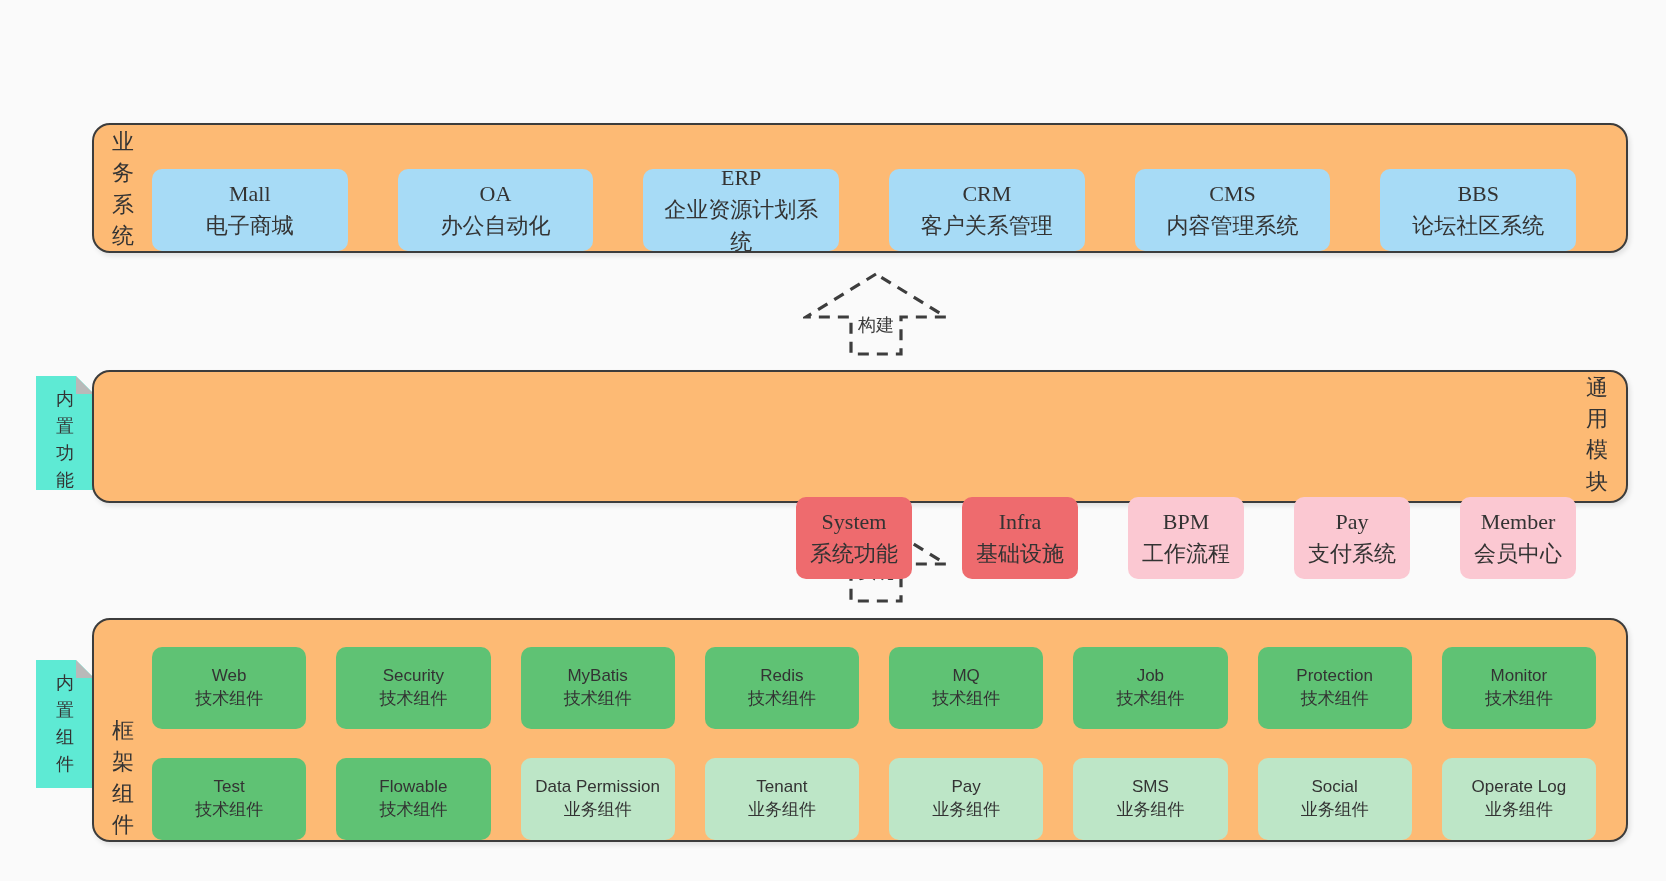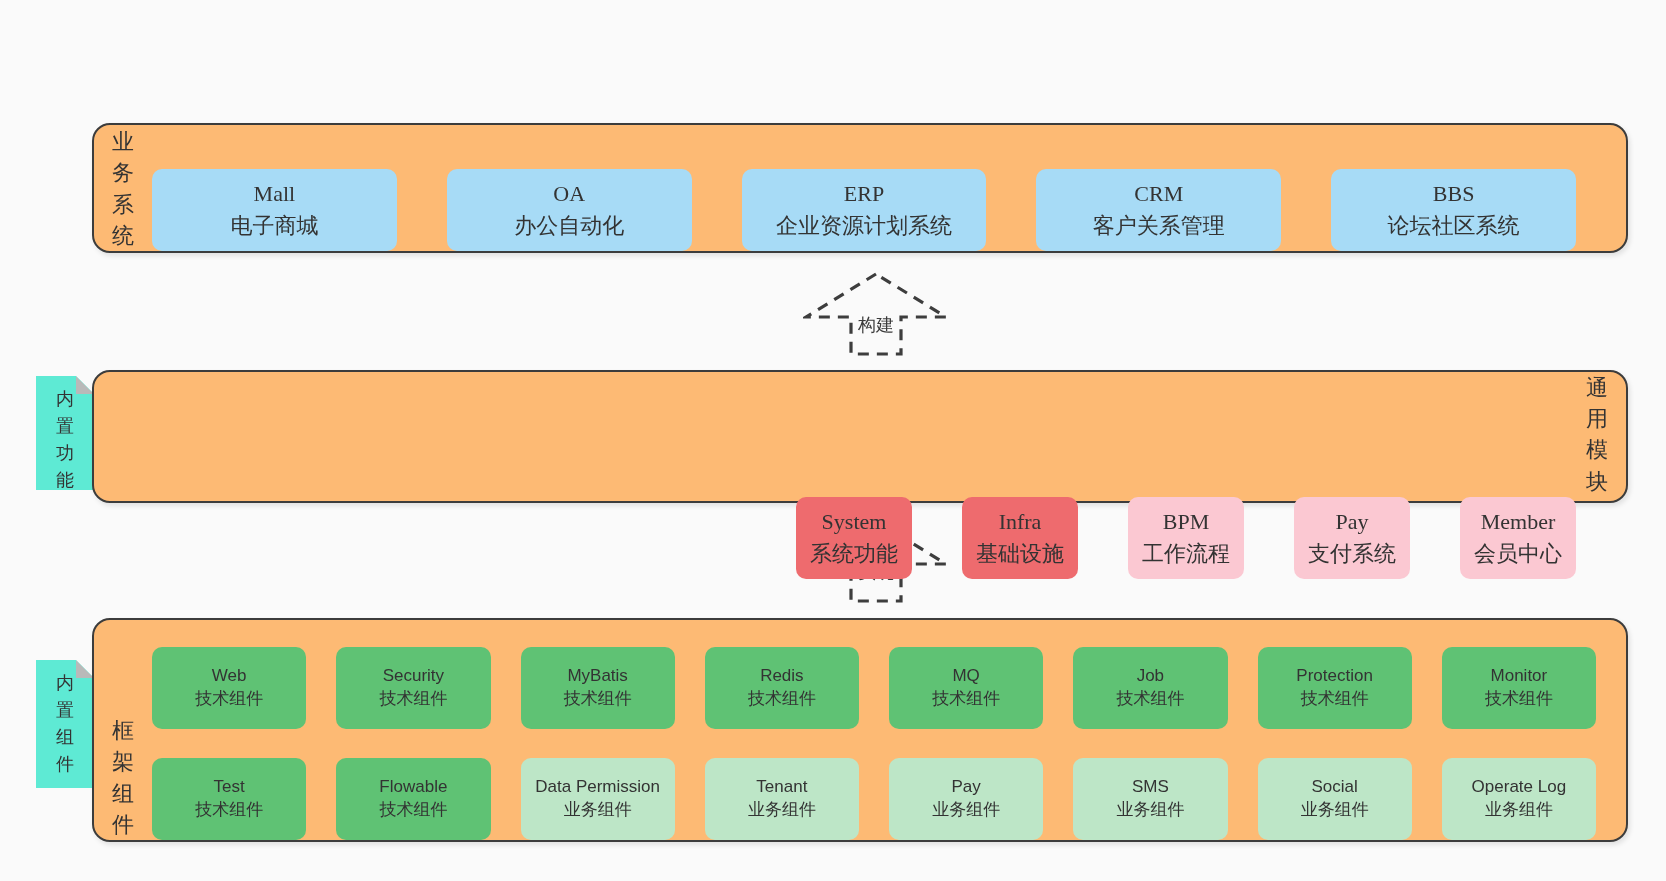--- a/index.html
+++ b/index.html
@@ -163,20 +163,24 @@
     </div>
     <div class="box blue">
       <span>ERP</span>
       <span>企业资源计划系统</span>
     </div>
     <div class="box blue">
       <span>CRM</span>
       <span>客户关系管理</span>
     </div>
     <div class="box blue">
+      <span>CMS</span>
+      <span>内容管理系统</span>
+    </div>
+    <div class="box blue">
       <span>BBS</span>
       <span>论坛社区系统</span>
     </div>
   </div>
 </div>
 
 <div class="section section-modules">
   <div class="vlabel-wrap">
     <div class="vlabel">通用模块</div>
   </div>

